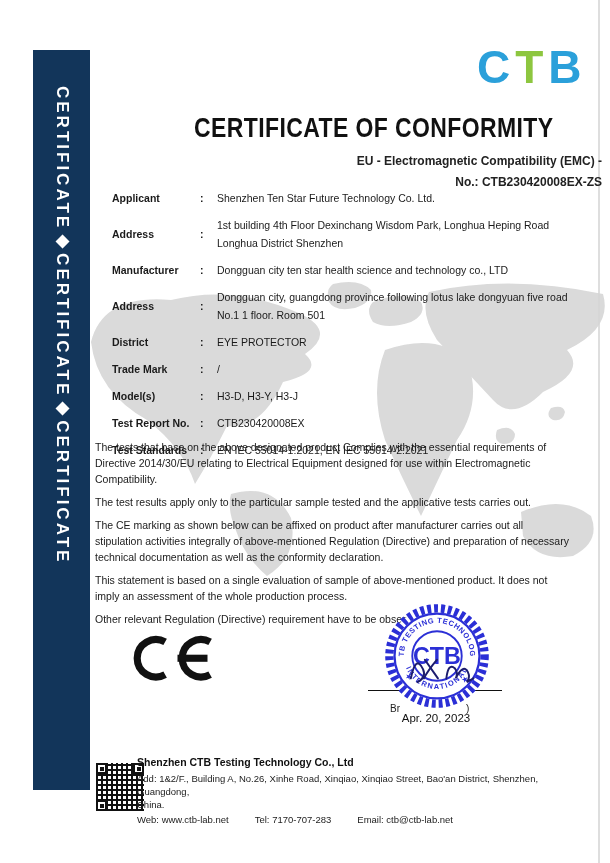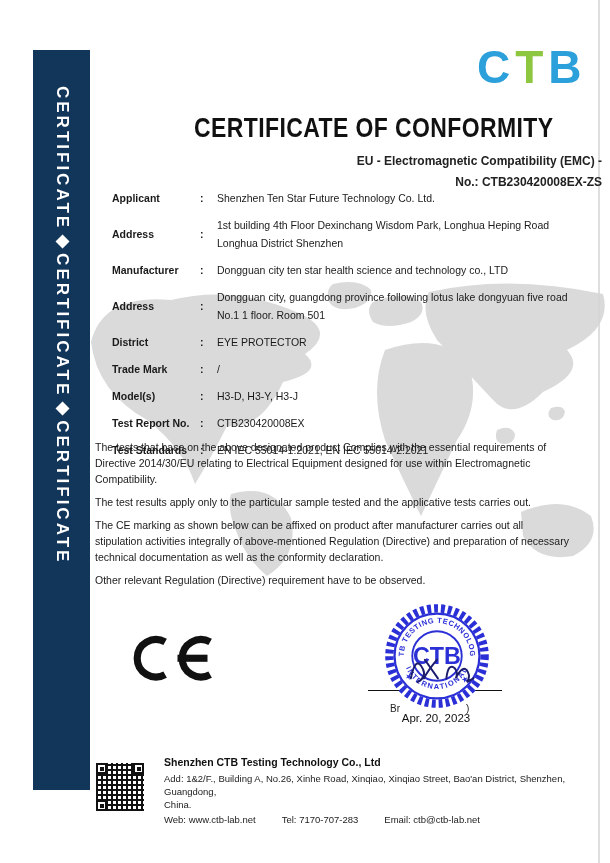--- a/index.html
+++ b/index.html
@@ -48,21 +48,21 @@
   .seal{position:absolute;left:381px;top:600px;z-index:3;}
   .date{position:absolute;left:371px;top:712px;width:130px;text-align:center;font-size:11.5px;color:#111;z-index:2;}
   
   .qr{position:absolute;left:96px;top:763px;width:48px;height:48px;z-index:2;
       background:
         repeating-linear-gradient(90deg,#111 0 2px,transparent 2px 5px),
         repeating-linear-gradient(0deg,#111 0 2px,#fff 2px 5px);}
   .qr .finder{position:absolute;width:11px;height:11px;background:#fff;border:2.5px solid #111;box-sizing:border-box;}
   .qr .finder::after{content:"";position:absolute;left:2px;top:2px;width:4px;height:4px;background:#111;}
   .qr .f-tl{left:0;top:0;} .qr .f-tr{right:0;top:0;} .qr .f-bl{left:0;bottom:0;}
-  .footer-text{position:absolute;left:164px;top:756px;width:440px;z-index:2;}
+  .footer-text{position:absolute;left:137px;top:756px;width:440px;z-index:2;}
   .f-company{font-size:10.5px;font-weight:bold;color:#111;}
   .f-address{font-size:9.5px;line-height:13px;margin-top:4px;white-space:pre-line;color:#222;}
   .f-contact{font-size:9.5px;margin-top:3px;color:#222;display:flex;gap:26px;}
 </style>
 </head>
 <body>
 
 <div class="side-banner">
   <span class="vtext">CERTIFICATE◆CERTIFICATE◆CERTIFICATE</span>
 </div>
@@ -140,20 +140,21 @@
     <div class="flabel">Test Standards</div>
     <div class="fcolon">:</div>
     <div class="fvalue">EN IEC 55014-1:2021, EN IEC 55014-2:2021</div>
   </div>
 </div>
 
 <div class="paras">
   <div class="para">The tests that base on the above designated product Complies with the essential requirements of Directive 2014/30/EU relating to Electrical Equipment designed for use within Electromagnetic Compatibility.</div>
   <div class="para">The test results apply only to the particular sample tested and the applicative tests carries out.</div>
   <div class="para">The CE marking as shown below can be affixed on product after manufacturer carries out all stipulation activities integrally of above-mentioned Regulation (Directive) and preparation of necessary technical documentation as well as the conformity declaration.</div>
+  <div class="para">This statement is based on a single evaluation of sample of above-mentioned product. It does not imply an assessment of the whole production process.</div>
   <div class="para">Other relevant Regulation (Directive) requirement have to be observed.</div>
 </div>
 
 <div class="ce">
   <svg width="84" height="58" viewBox="0 0 112 64">
     <g fill="none" stroke="#111" stroke-width="9.5" stroke-linecap="butt">
       <path d="M45.5,13.2 A25,25 0 1 0 45.5,56.8"></path>
       <path d="M105.5,13.2 A25,25 0 1 0 105.5,56.8"></path>
       <path d="M62,35 H102"></path>
     </g>

